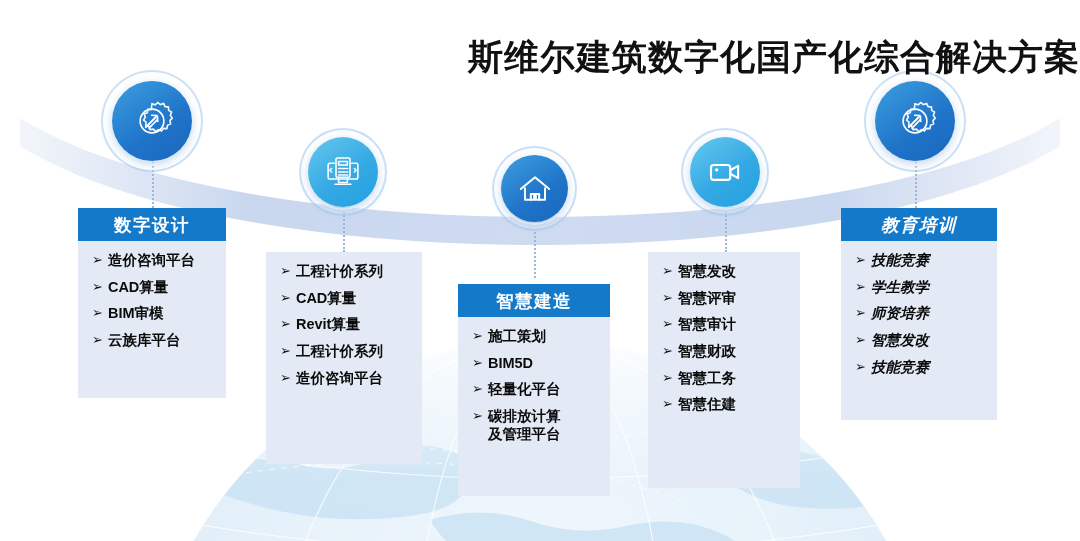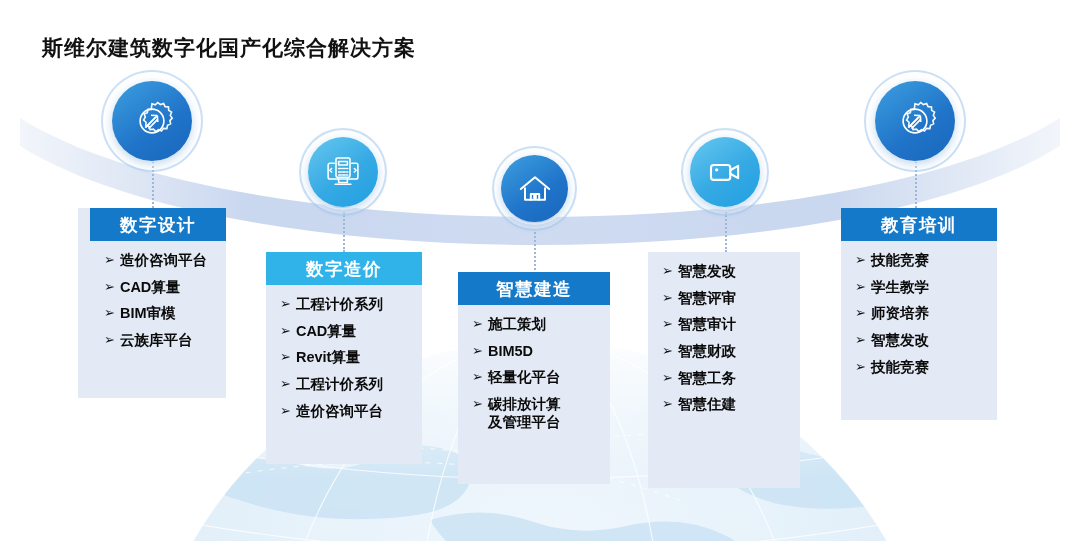--- a/index.html
+++ b/index.html
@@ -41,22 +41,22 @@
     pointer-events: none;
     z-index: 1;
   }
 
   
   #page-title {
     position: absolute;
     top: 34px;
     left: 0;
     width: 1080px;
-    text-align: left;
-    font-size: 21px;
+    text-align: right;
+    font-size: 35px;
     font-weight: bold;
     color: #111111;
     letter-spacing: 1px;
     z-index: 6;
     padding-left: 42px;
   }
 
   
   .connector {
     position: absolute;
@@ -272,21 +272,21 @@
       <svg width="46" height="46" viewBox="0 0 48 48" fill="none" stroke="#ffffff" stroke-width="1.7">
         <path d="M24 6 l3.4 1.1 2.6-2.4 2.8 2.2 3.3-1.1 1.6 3.2 3.5 .4 .2 3.5 3 1.9-1.3 3.3 2 2.9-2.4 2.6 .7 3.4-3.2 1.4-.7 3.5-3.5-.2-2.1 2.8-3.2-1.5-2.8 2.1-2.4-2.6-3.5 .5-1.1-3.3-3.4-.9 .3-3.5-2.6-2.3 1.8-3-1.1-3.3 3.2-1.4 .6-3.5 3.5 .1z" opacity="0.95"></path>
         <circle cx="24" cy="24" r="12.4"></circle>
         <path d="M17 31 l12-12"></path>
         <path d="M29.6 18.4 l.4 6.6 M29.6 18.4 l-6.6 -.4"></path>
         <path d="M17.6 30.4 l10.2 -10.6 M20.4 32 l9.2 -9.4"></path>
       </svg>
     </div>
   </div>
 
-  <div class="card" style="left:78px; top:208px; width:148px; height:190px;padding-left:12px;">
+  <div class="card" style="left:78px; top:208px; width:148px; height:190px;">
     <div class="card-header dark">数字设计</div>
     <div class="card-body">
       <div class="card-item">
         <span class="bullet">➢</span>
         <span class="item-text">造价咨询平台</span>
       </div>
       <div class="card-item">
         <span class="bullet">➢</span>
         <span class="item-text">CAD算量</span>
       </div>
@@ -295,21 +295,20 @@
         <span class="item-text">BIM审模</span>
       </div>
       <div class="card-item">
         <span class="bullet">➢</span>
         <span class="item-text">云族库平台</span>
       </div>
     </div>
   </div>
 
   <div class="card" style="left:266px; top:252px; width:156px; height:212px;">
-    <div class="card-header light">数字造价</div>
     <div class="card-body">
       <div class="card-item">
         <span class="bullet">➢</span>
         <span class="item-text">工程计价系列</span>
       </div>
       <div class="card-item">
         <span class="bullet">➢</span>
         <span class="item-text">CAD算量</span>
       </div>
       <div class="card-item">
@@ -320,21 +319,21 @@
         <span class="bullet">➢</span>
         <span class="item-text">工程计价系列</span>
       </div>
       <div class="card-item">
         <span class="bullet">➢</span>
         <span class="item-text">造价咨询平台</span>
       </div>
     </div>
   </div>
 
-  <div class="card" style="left:458px; top:272px; width:152px; height:212px;">
+  <div class="card" style="left:458px; top:284px; width:152px; height:212px;">
     <div class="card-header dark">智慧建造</div>
     <div class="card-body">
       <div class="card-item">
         <span class="bullet">➢</span>
         <span class="item-text">施工策划</span>
       </div>
       <div class="card-item">
         <span class="bullet">➢</span>
         <span class="item-text">BIM5D</span>
       </div>
@@ -372,21 +371,21 @@
         <span class="bullet">➢</span>
         <span class="item-text">智慧工务</span>
       </div>
       <div class="card-item">
         <span class="bullet">➢</span>
         <span class="item-text">智慧住建</span>
       </div>
     </div>
   </div>
 
-  <div class="card" style="left:841px; top:208px; width:156px; height:212px;">
+  <div class="card" style="left:841px; top:208px; width:156px; height:212px;font-style:italic;">
     <div class="card-header dark">教育培训</div>
     <div class="card-body">
       <div class="card-item">
         <span class="bullet">➢</span>
         <span class="item-text">技能竞赛</span>
       </div>
       <div class="card-item">
         <span class="bullet">➢</span>
         <span class="item-text">学生教学</span>
       </div>

